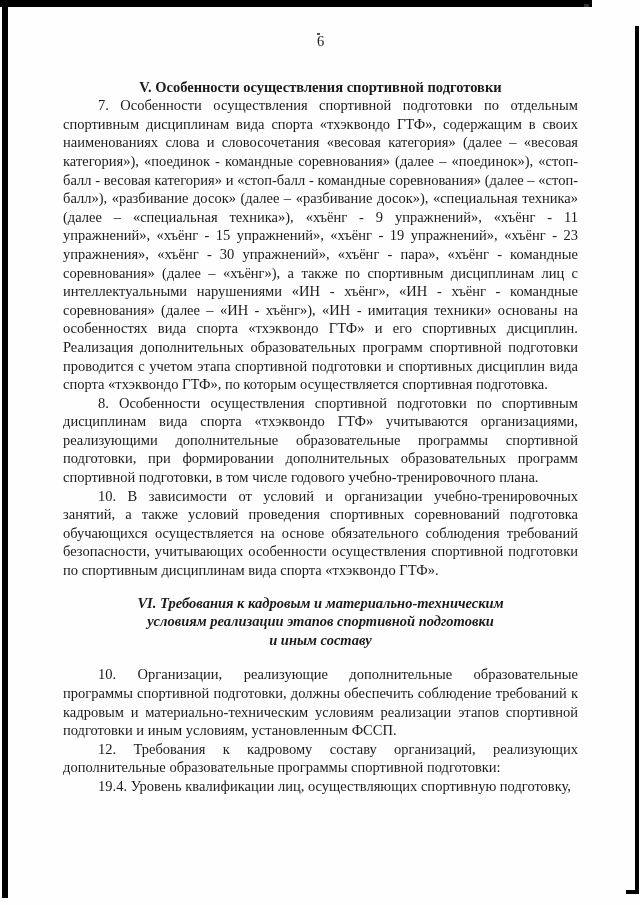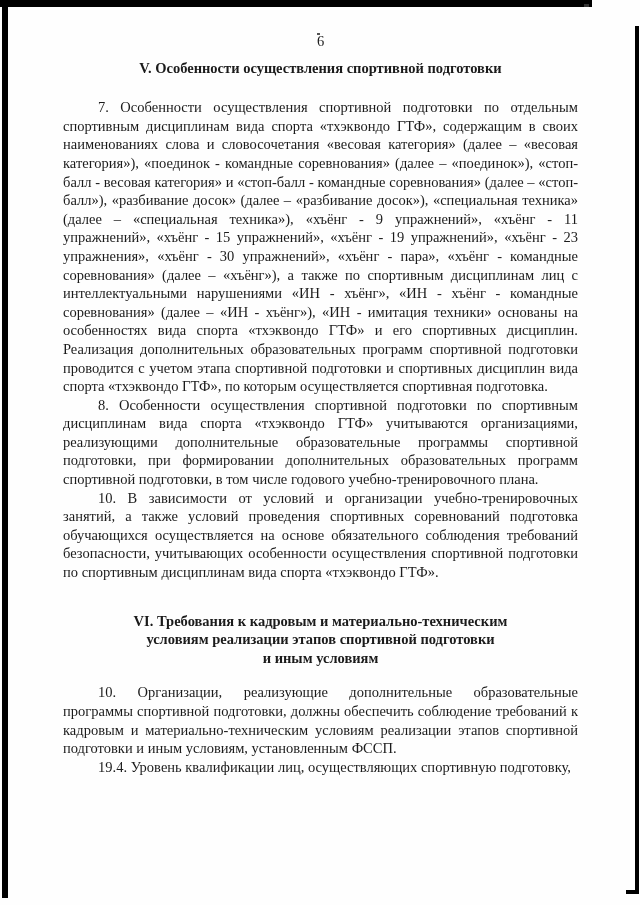--- a/index.html
+++ b/index.html
@@ -32,28 +32,28 @@
     line-height: 18.6px;
     box-sizing: border-box;
   }
   .page-number {
     text-align: center;
   }
   .heading {
     font-weight: bold;
     text-align: center;
   }
-  .heading-v  { margin-top: 8px; }
-  .heading-vi { margin-top: 30px; }
+  .heading-v  { margin-top: 27px; }
+  .heading-vi { margin-top: 14px; font-style: italic; }
   .page-content p {
     margin: 0;
     text-align: justify;
     text-indent: 35px;
   }
-  p.first-after-heading { margin-top: 21px; }
+  p.first-after-heading { }
   p.first-after-heading-vi { margin-top: 16px; }
 </style>
 </head>
 <body>
 
 <div class="bar bar-top"></div>
 <div class="bar bar-left"></div>
 <div class="bar bar-right"></div>
 <div class="bar bar-hook"></div>
 <div class="bar speck-a"></div>
@@ -70,21 +70,22 @@
   <p class="first-after-heading">7. Особенности осуществления спортивной подготовки по отдельным спортивным дисциплинам вида спорта «тхэквондо ГТФ», содержащим в своих наименованиях слова и словосочетания «весовая категория» (далее – «весовая категория»), «поединок - командные соревнования» (далее – «поединок»), «стоп-балл - весовая категория» и «стоп-балл - командные соревнования» (далее – «стоп-балл»), «разбивание досок» (далее – «разбивание досок»), «специальная техника» (далее – «специальная техника»), «хъёнг - 9 упражнений», «хъёнг - 11 упражнений», «хъёнг - 15 упражнений», «хъёнг - 19 упражнений», «хъёнг - 23 упражнения», «хъёнг - 30 упражнений», «хъёнг - пара», «хъёнг - командные соревнования» (далее – «хъёнг»), а также по спортивным дисциплинам лиц с интеллектуальными нарушениями «ИН - хъёнг», «ИН - хъёнг - командные соревнования» (далее – «ИН - хъёнг»), «ИН - имитация техники» основаны на особенностях вида спорта «тхэквондо ГТФ» и его спортивных дисциплин. Реализация дополнительных образовательных программ спортивной подготовки проводится с учетом этапа спортивной подготовки и спортивных дисциплин вида спорта «тхэквондо ГТФ», по которым осуществляется спортивная подготовка.</p>
 
   <p>8. Особенности осуществления спортивной подготовки по спортивным дисциплинам вида спорта «тхэквондо ГТФ» учитываются организациями, реализующими дополнительные образовательные программы спортивной подготовки, при формировании дополнительных образовательных программ спортивной подготовки, в том числе годового учебно-тренировочного плана.</p>
 
 
   <p>10. В зависимости от условий и организации учебно-тренировочных занятий, а также условий проведения спортивных соревнований подготовка обучающихся осуществляется на основе обязательного соблюдения требований безопасности, учитывающих особенности осуществления спортивной подготовки по спортивным дисциплинам вида спорта «тхэквондо ГТФ».</p>
 
   <div class="heading heading-vi">
     <div>VI. Требования к кадровым и материально-техническим</div>
     <div>условиям реализации этапов спортивной подготовки</div>
-    <div>и иным условиям</div>
+    <div>и иным составу</div>
   </div>
 
   <p class="first-after-heading-vi">10. Организации, реализующие дополнительные образовательные программы спортивной подготовки, должны обеспечить соблюдение требований к кадровым и материально-техническим условиям реализации этапов спортивной подготовки и иным условиям, установленным ФССП.</p>
 
+  <p>12. Требования к кадровому составу организаций, реализующих дополнительные образовательные программы спортивной подготовки:</p>
 
   <p>19.4. Уровень квалификации лиц, осуществляющих спортивную подготовку,</p>
 
 </div>
 
 </body></html>

